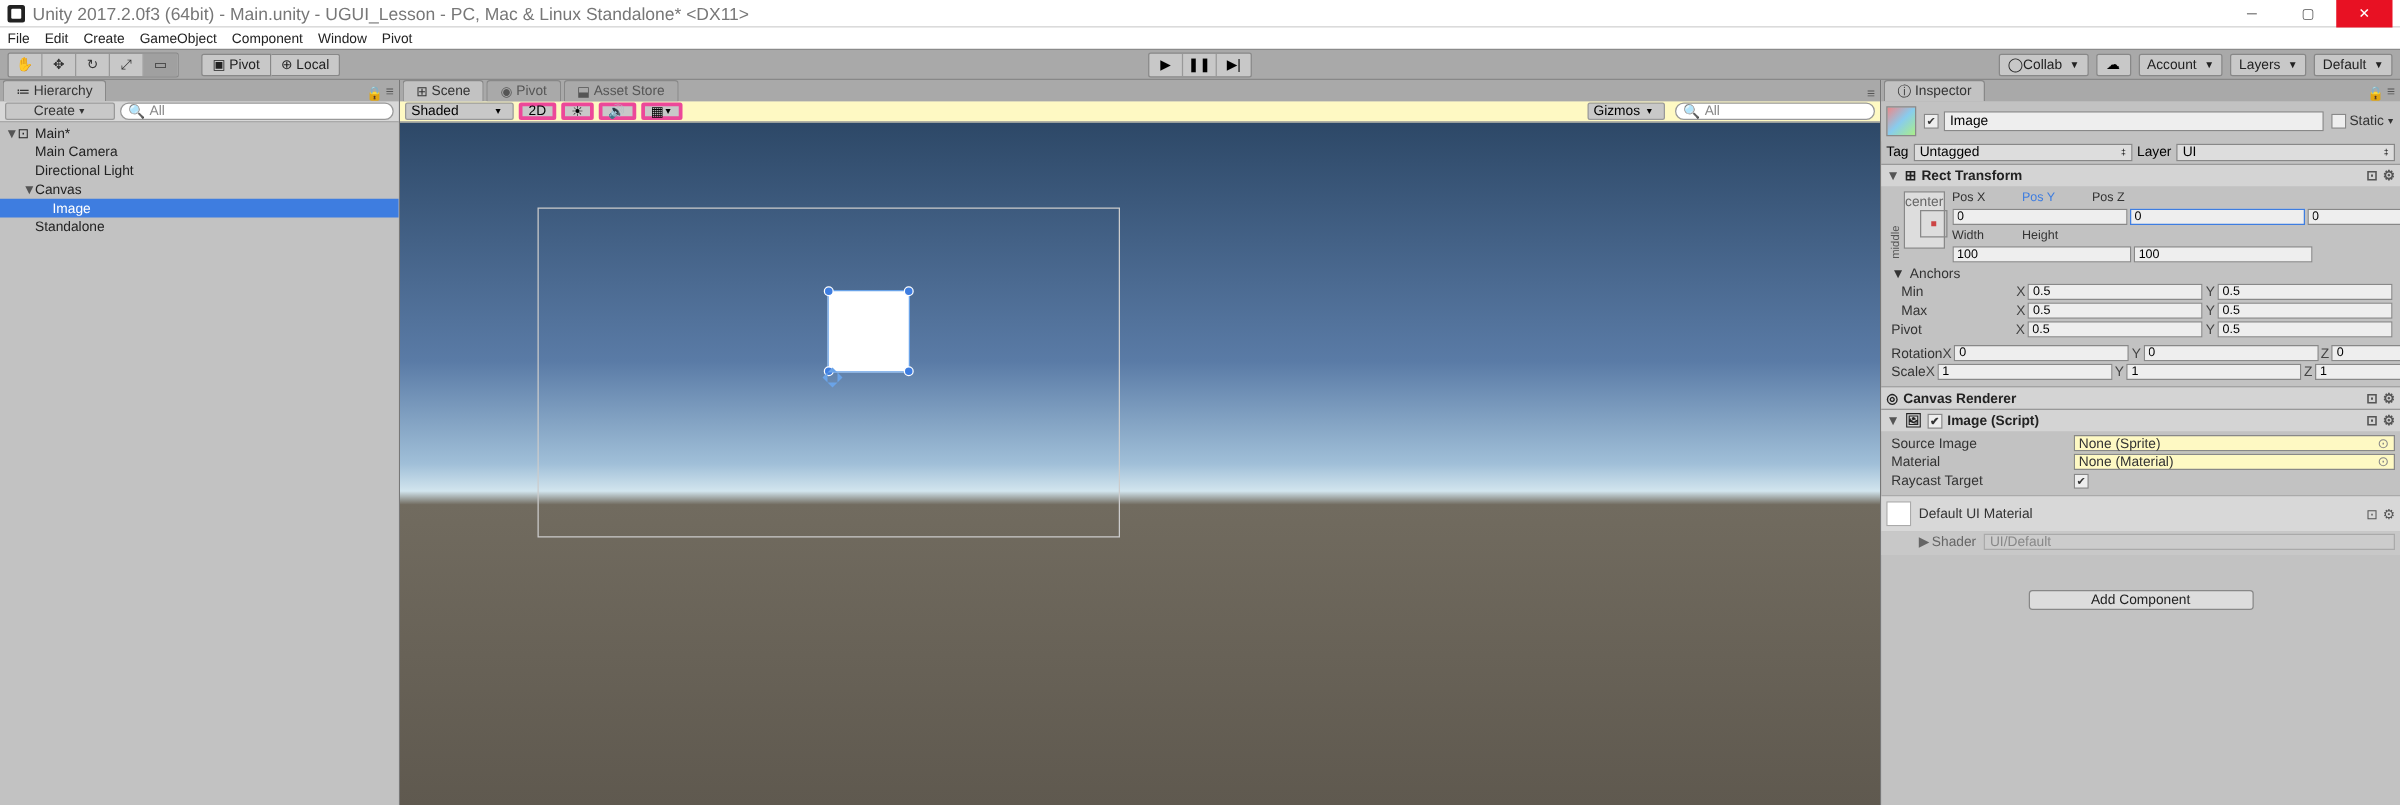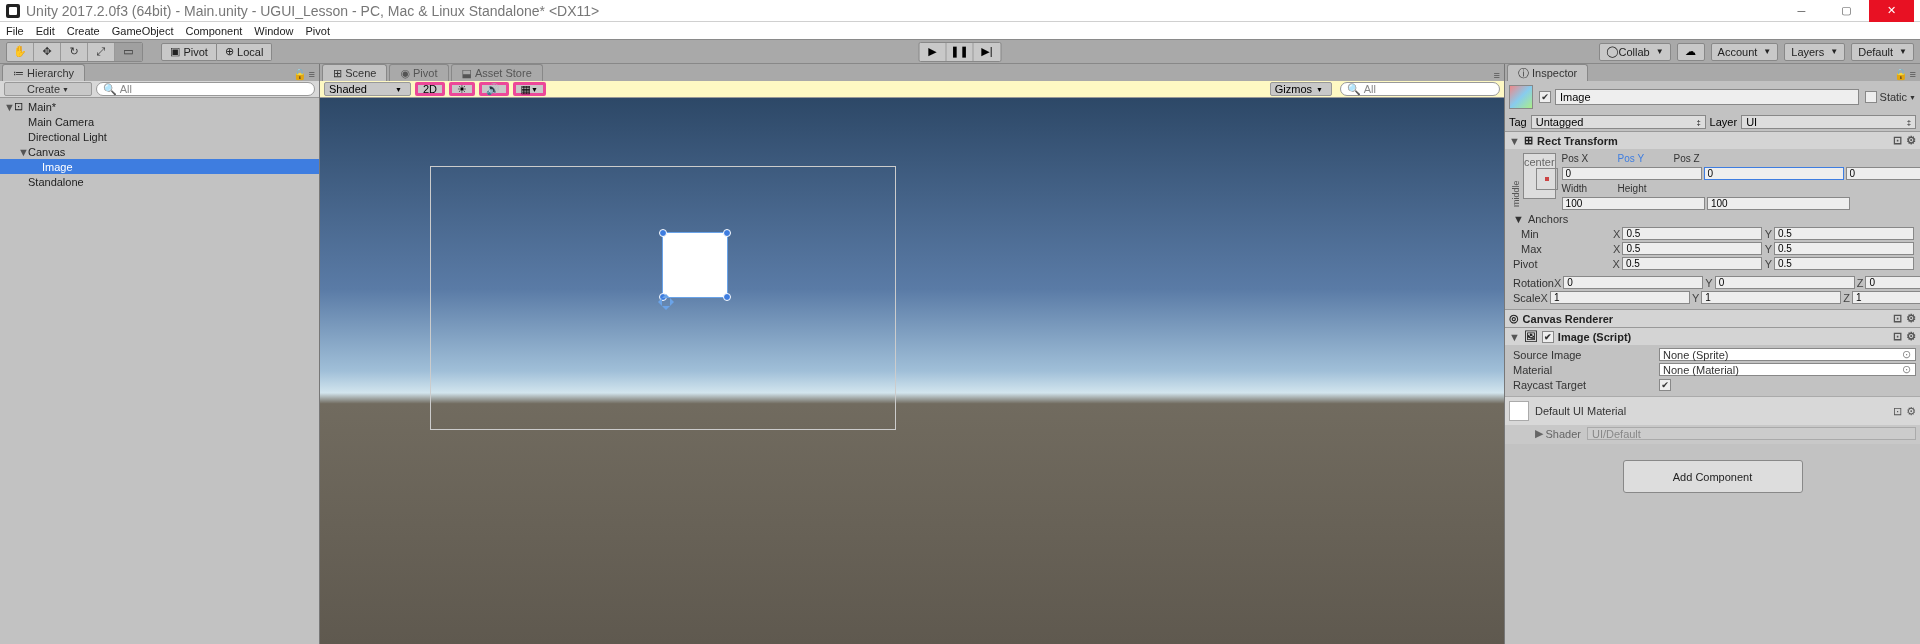--- a/index.html
+++ b/index.html
@@ -110,31 +110,31 @@
 .prop-row .xyz-lbl { width: 14px; text-align: right; padding-right: 2px; color: #444; }
 .prop-row .inp { flex: 1; height: 13px; border: 1px solid #888; background: #eee; padding: 0 3px; font-size: 10px; margin-right: 2px; }
 .prop-row .inp.hl { border-color: #3e7de0; }
 .sub-lbl { width: 56px; font-size: 10px; color: #333; padding-left: 0; }
 
 .anchors-section .prop-row { padding-left: 8px; }
 .anchors-header { height: 15px; display: flex; align-items: center; font-size: 10px; color: #333; padding-left: 4px; }
 .anchors-header .fold { margin-right: 4px; cursor: pointer; }
 
 .color-swatch { flex: 1; height: 13px; border: 1px solid #888; background: #fff; cursor: pointer; margin-right: 2px; }
-.obj-field { flex: 1; height: 13px; border: 1px solid #888; background: #ffffff; padding: 0 3px; display: flex; align-items: center; justify-content: space-between; cursor: pointer; }
+.obj-field { flex: 1; height: 13px; border: 1px solid #888; background: #fef9c3; padding: 0 3px; display: flex; align-items: center; justify-content: space-between; cursor: pointer; }
 .obj-field .circ { width: 10px; color: #888; }
 
 .material-row { display: flex; align-items: center; padding: 4px; background: #d8d8d8; border-top: 1px solid #aaa; }
 .mat-ico { width: 20px; height: 20px; background: #fff; border: 1px solid #aaa; margin-right: 6px; }
 .mat-name { flex: 1; font-size: 11px; color: #333; }
 .shader-row { display: flex; align-items: center; padding: 2px 4px 4px 30px; background: #c8c8c8; font-size: 10px; color: #666; }
 .shader-drop { flex: 1; height: 13px; border: 1px solid #aaa; background: #ccc; padding: 0 4px; display: flex; align-items: center; margin-left: 6px; color: #888; }
 
 .add-comp { display: flex; justify-content: center; padding: 16px 0; }
-.add-comp-btn { width: 180px; height: 33px; border: 1px solid #888; background: #ddd; border-radius: 3px; display: flex; align-items: center; justify-content: center; font-size: 11px; color: #222; cursor: pointer; }
+.add-comp-btn { width: 180px; height: 16px; border: 1px solid #888; background: #ddd; border-radius: 3px; display: flex; align-items: center; justify-content: center; font-size: 11px; color: #222; cursor: pointer; margin-top: 12px; }
 
 .chk { width: 12px; height: 12px; border: 1px solid #888; background: #eee; display: inline-flex; align-items: center; justify-content: center; font-size: 9px; color: #333; cursor: pointer; }
 </style>
 </head>
 <body>
 
 <div class="titlebar">
   <div class="icon"></div>
   <span class="title">Unity 2017.2.0f3 (64bit) - Main.unity - UGUI_Lesson - PC, Mac &amp; Linux Standalone* &lt;DX11&gt;</span>
   <div class="winbtns">

